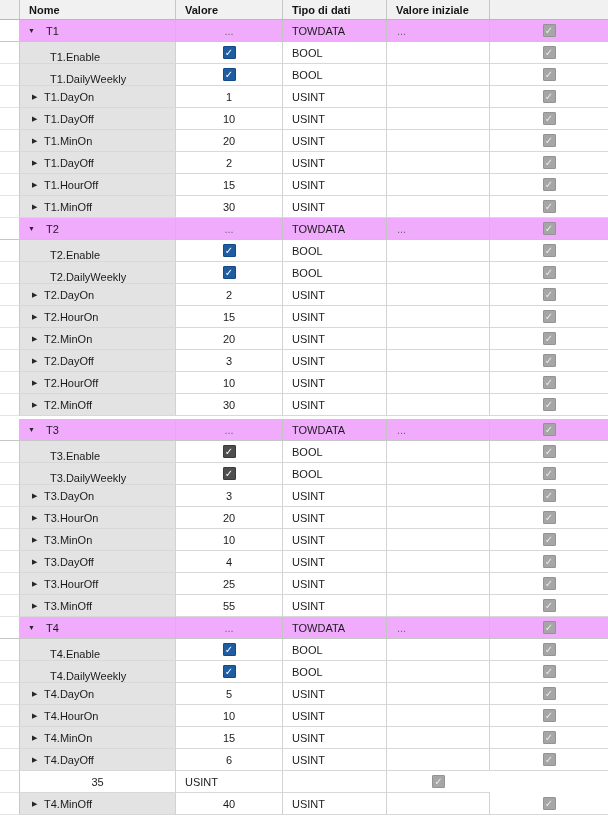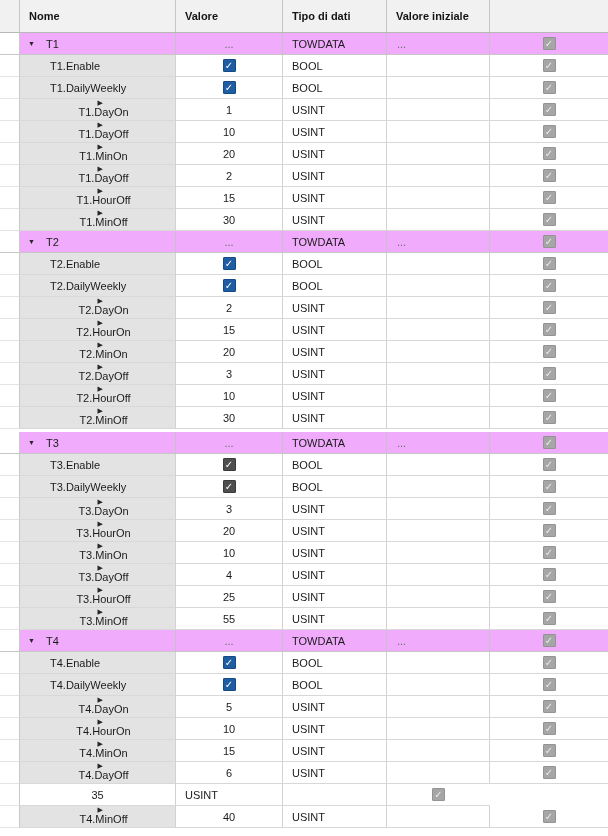--- a/index.html
+++ b/index.html
@@ -1,20 +1,20 @@
 <!DOCTYPE html>
 <html><head>
 <meta charset="utf-8">
 <style>
   html,body{margin:0;padding:0;background:#fff;}
   body{width:608px;height:836px;overflow:hidden;font-family:"Liberation Sans",sans-serif;-webkit-font-smoothing:antialiased;}
   .table{width:608px;}
 
   
-  .hdr{display:grid;grid-template-columns:20px 156px 107px 104px 103px 118px;height:33px;
+  .hdr{display:grid;grid-template-columns:20px 156px 107px 104px 103px 118px;height:20px;
        background:#f1f1f1;border-bottom:1px solid #b8b8b8;box-sizing:border-box;}
   .hcell{box-sizing:border-box;display:flex;align-items:center;padding-left:9px;
          font-weight:700;font-size:11px;color:#141414;border-right:1px solid #c6c6c6;overflow:hidden;white-space:nowrap;}
   .hcell.last{border-right:none;}
   .hcell.spacer{padding-left:0;}
 
   
   .row{display:grid;grid-template-columns:20px 156px 107px 104px 103px 118px;height:22px;}
   .row.root{height:18px;margin-top:42px;}
   .cell{box-sizing:border-box;display:flex;align-items:center;overflow:hidden;white-space:nowrap;
@@ -26,22 +26,22 @@
   .c-type{padding-left:9px;}
   .c-init{padding-left:10px;color:#6a6a6a;}
 
   .row.group .cell{background:#f0abfc;border-bottom-color:#c7c7c7;border-right-color:#c3c3c3;}
   .row.group .c-spacer{background:#fff;border-right-color:#c9c9c9;}
   .row.bool .c-name,.row.num .c-name{background:#e3e3e3;}
   .row.root .cell{background:#e9e9e9;border-bottom-color:#dcdcdc;}
   .row.root .c-spacer{background:#e2e2e2;}
 
   .row.group .c-name{padding-left:8px;}
-  .row.num   .c-name{padding-left:12px;flex-direction:column;}
-  .row.bool  .c-name{padding-left:30px;}
+  .row.num   .c-name{padding-left:12px;}
+  .row.bool  .c-name{padding-left:30px;align-items:flex-end;}
   .row.root  .c-name{padding-left:32px;}
 
   .tree-arrow{flex:0 0 auto;font-size:7px;color:#262626;line-height:1;}
   .row.group .tree-arrow{width:18px;}
   .row.num   .tree-arrow{width:12px;}
   .name-label{font-size:11px;color:#1b1b1b;}
 
   .value-text{font-size:11px;}
   .row.group .value-text{color:#6a6a6a;}
 

